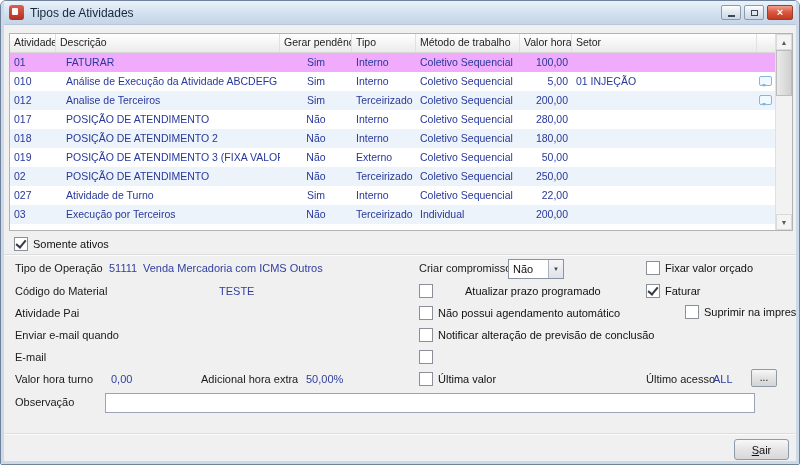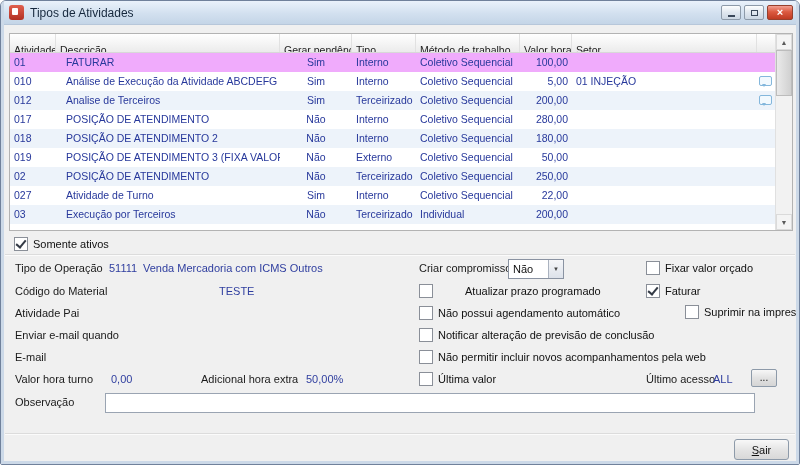--- a/index.html
+++ b/index.html
@@ -20,21 +20,21 @@
         background:linear-gradient(#fdfefe,#e0e7ef 50%,#ccd7e3);display:flex;align-items:center;justify-content:center;}
   .wbtn .bar{width:7px;height:2px;background:#3a4759;margin-top:7px;}
   .wbtn .box{width:7px;height:6px;border:1px solid #3a4759;box-sizing:border-box;}
   .wbtn.close{width:26px;background:linear-gradient(#f2a193,#dc5a40 45%,#bf3a22);border-color:#96402d;
               color:#fff;font-weight:bold;font-size:11px;line-height:1;}
   
   .grid{position:absolute;left:8px;top:32px;width:784px;height:198px;background:#fff;
         border:1px solid #b3b3b3;box-sizing:border-box;z-index:5;font-size:10.5px;}
   .grid-header{display:flex;height:18px;line-height:17px;margin-right:17px;
                background:linear-gradient(#ffffff,#ebebeb);border-bottom:1px solid #d8d8d8;color:#222;}
-  .hcell{padding:8px 4px;border-right:1px solid #e1e1e1;box-sizing:border-box;white-space:nowrap;overflow:hidden;}
+  .hcell{padding:0 4px;border-right:1px solid #e1e1e1;box-sizing:border-box;white-space:nowrap;overflow:hidden;}
   .grid-body{margin-right:17px;color:#27389b;}
   .grow{display:flex;height:19px;line-height:19px;background:#fff;}
   .grow.alt{background:#edf3fa;}
   .grow.sel{background:#f0abfc;}
   .gcell{padding:0 4px;box-sizing:border-box;white-space:nowrap;overflow:hidden;}
   .c-ativ{width:46px;flex:0 0 auto;}
   .c-desc{width:224px;flex:0 0 auto;}
   .gcell.c-desc{padding-left:10px;}
   .c-pend{width:72px;flex:0 0 auto;}
   .gcell.c-pend{text-align:center;}
@@ -253,21 +253,20 @@
   <label class="cb" style="left:418px;top:305px;">
     <span class="cb-box"></span>
       <span class="cb-label">Não possui agendamento automático</span>
   </label>
   <label class="cb" style="left:418px;top:327px;">
     <span class="cb-box"></span>
       <span class="cb-label">Notificar alteração de previsão de conclusão</span>
   </label>
   <label class="cb" style="left:418px;top:349px;">
     <span class="cb-box"></span>
-      <span class="cb-label">Não permitir incluir novos acompanhamentos pela web</span>
   </label>
   <label class="cb" style="left:418px;top:371px;">
     <span class="cb-box"></span>
       <span class="cb-label">Última valor</span>
   </label>
 
   <label class="cb" style="left:645px;top:260px;">
     <span class="cb-box"></span>
       <span class="cb-label">Fixar valor orçado</span>
   </label>

